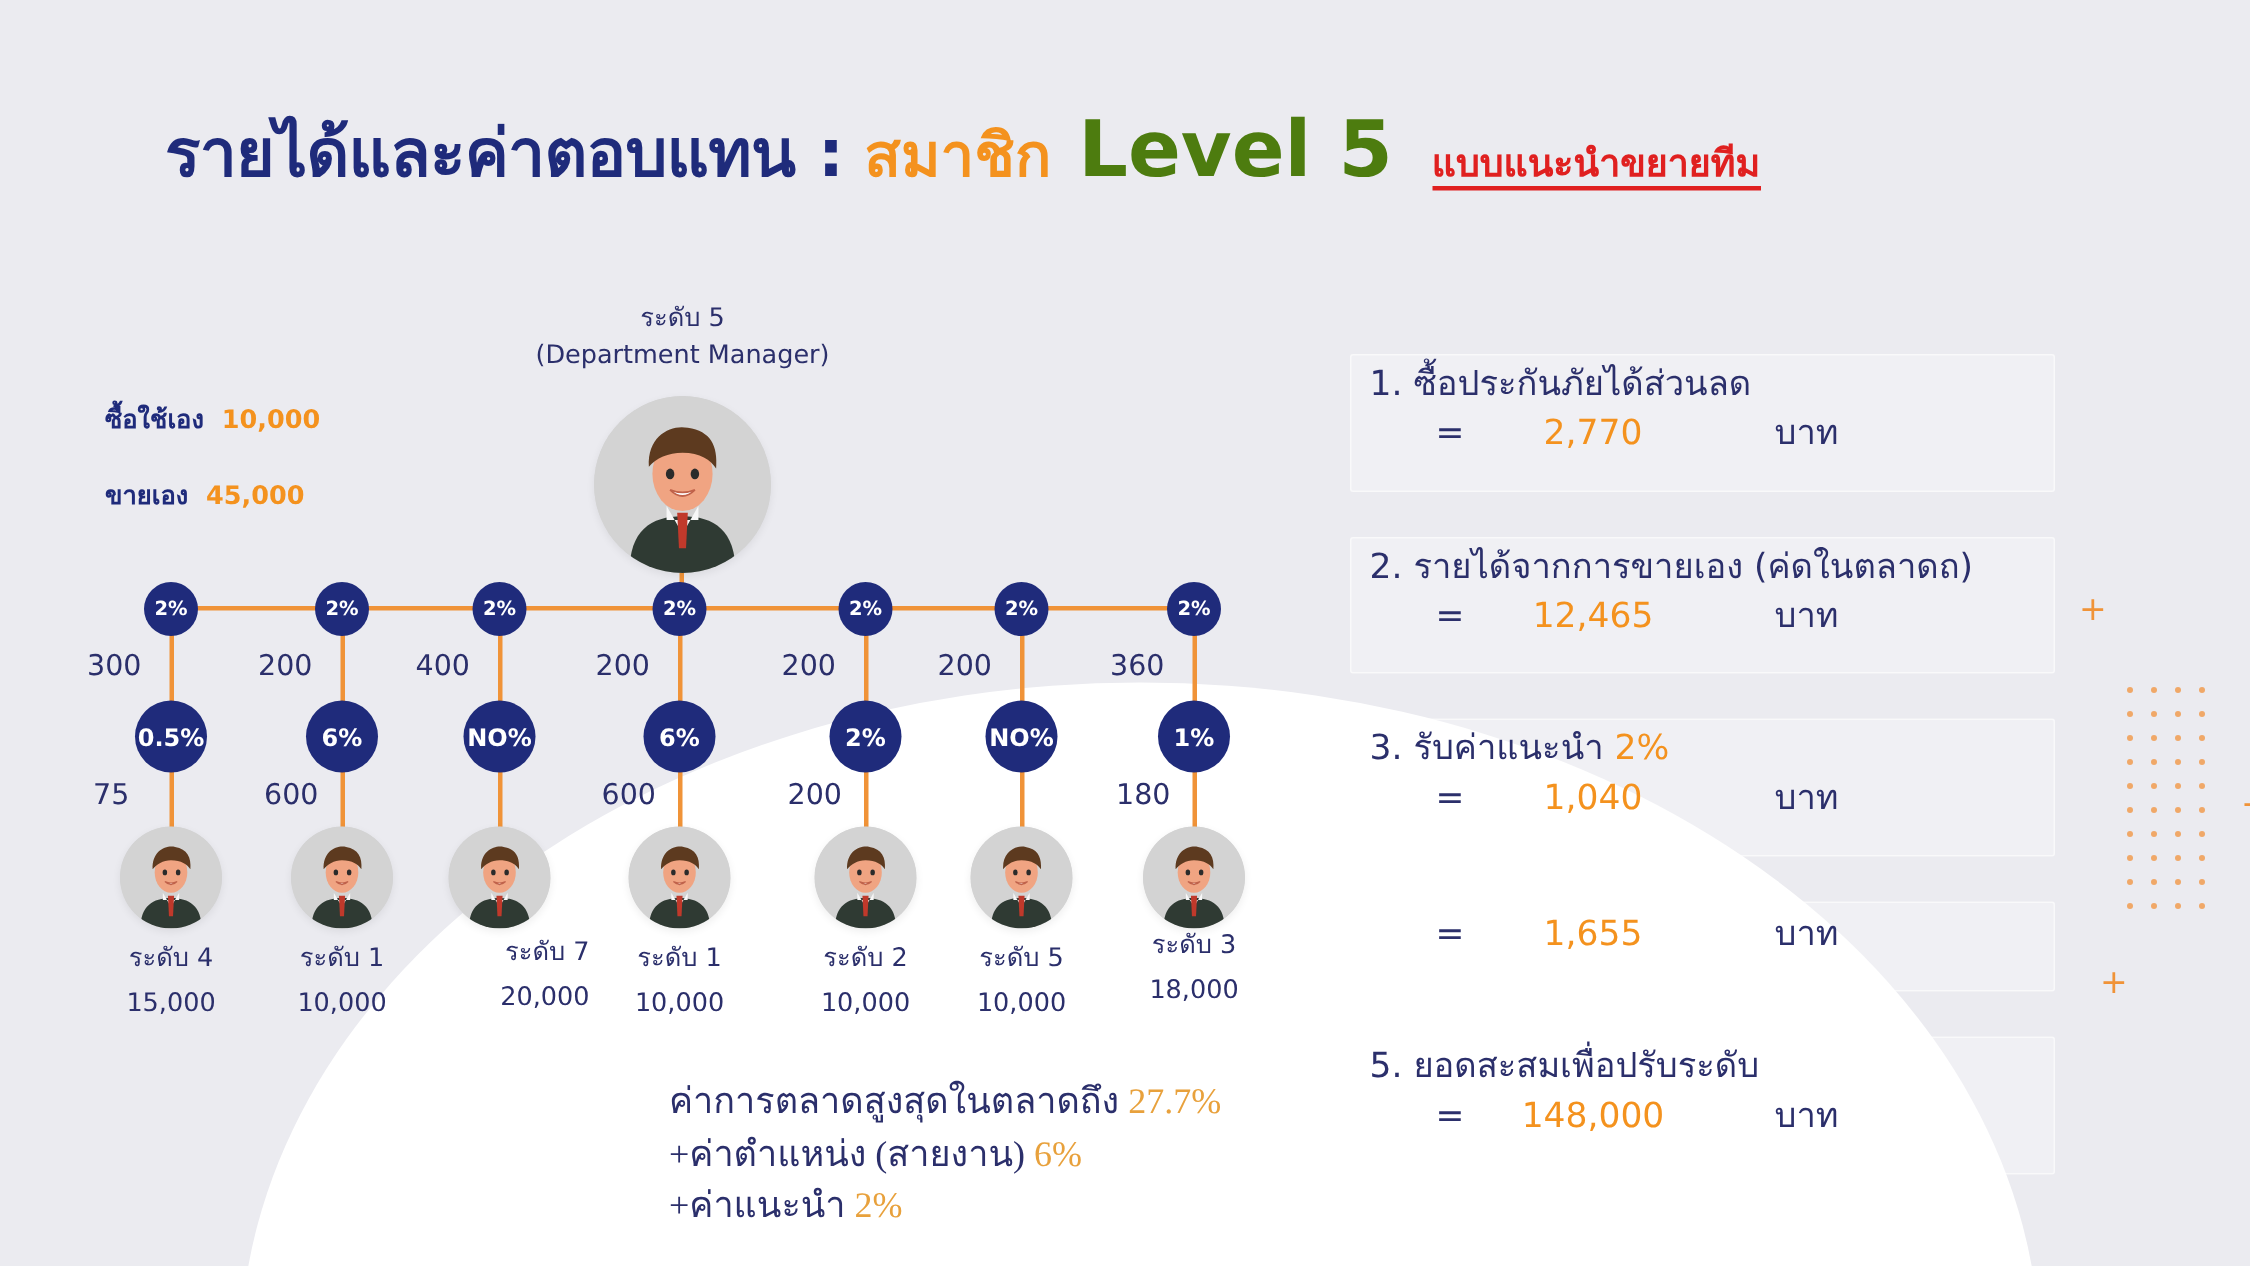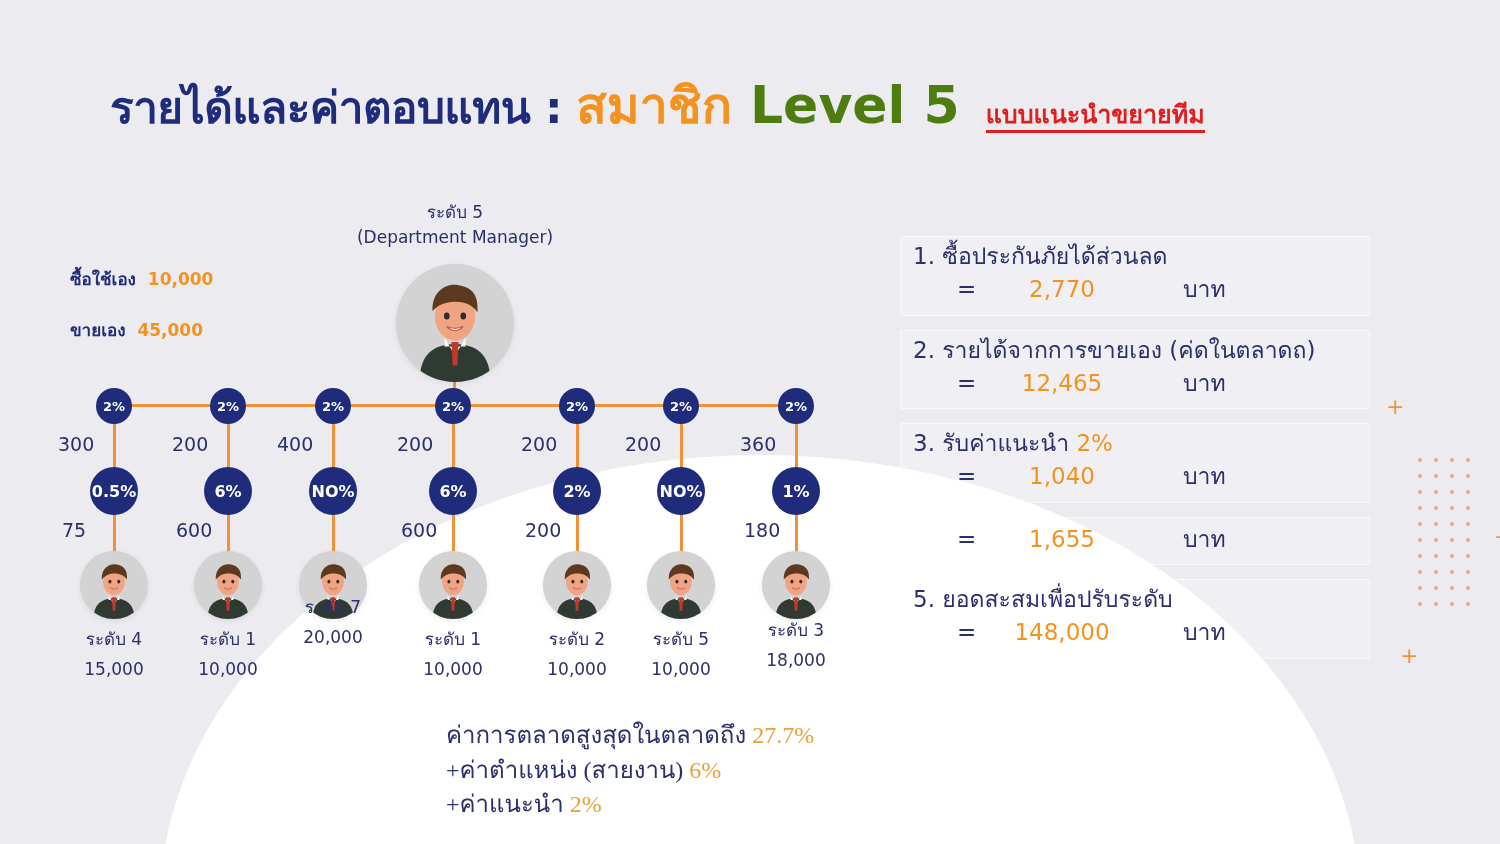--- a/index.html
+++ b/index.html
@@ -63,21 +63,21 @@
     align-items: baseline;
     white-space: nowrap;
   }
   .title-main {
     font-size: 44px;
     font-weight: bold;
     color: #1f2b7b;
     letter-spacing: -0.5px;
   }
   .title-accent {
-    font-size: 50px;
+    font-size: 40px;
     font-weight: bold;
     color: #f4921e;
     margin-left: 14px;
   }
   .title-level {
     font-size: 52px;
     font-weight: bold;
     color: #4d7c0f;
     margin-left: 18px;
   }
@@ -210,22 +210,22 @@
     position: absolute;
     left: 900px;
     top: 236px;
     width: 470px;
     z-index: 10;
   }
   .calc-card {
     background: rgba(255,255,255,0.28);
     border: 1px solid rgba(255,255,255,0.55);
     border-radius: 2px;
-    padding: 4px 6px 8px 12px;
-    margin-bottom: 14px;
+    padding: 4px 6px 20px 12px;
+    margin-bottom: 30px;
     box-sizing: border-box;
   }
   .calc-head {
     font-size: 23px;
     color: #2b2f6b;
     white-space: nowrap;
     line-height: 1.35;
   }
   .calc-head .pct { color: #f4921e; }
   .calc-row {
@@ -397,21 +397,21 @@
           <circle cx="50" cy="50" r="50" fill="#d3d3d3"></circle>
           <path d="M20 100 C20 78 32 70 50 70 C68 70 80 78 80 100 Z" fill="#2f3a33"></path>
           <path d="M42 65 L50 79 L58 65 L58 72 L42 72 Z" fill="#f7f7f7"></path>
           <path d="M47 68 L53 68 L52 88 L48 88 Z" fill="#c0392b"></path>
           <ellipse cx="50" cy="45" rx="16" ry="20" fill="#f0a482"></ellipse>
           <path d="M32 42 C31 24 45 18 54 20 C66 22 70 30 69 42 C66 37 60 33 50 33 C42 33 36 37 32 42 Z" fill="#5d3a1f"></path>
           <ellipse cx="44" cy="45" rx="2.2" ry="2.8" fill="#2b2b2b"></ellipse>
           <ellipse cx="57" cy="45" rx="2.2" ry="2.8" fill="#2b2b2b"></ellipse>
           <path d="M44 54 Q50 60 56 54 Q50 57 44 54 Z" fill="#ffffff" stroke="#c0624a" stroke-width="1"></path>
         </svg></div>
-      <div class="leaf-cap" style="left:273px; top:593px; width:120px;">
+      <div class="leaf-cap" style="left:273px; top:621px; width:120px;text-align:right;">
         <div>ระดับ 7</div>
         <div>20,000</div>
       </div>
       <div class="badge small" style="left:435px; top:388px;">2%</div>
       <div class="vline" style="left:452px; top:422px; height:47px;"></div>
       <div class="amt-label" style="left:397px; top:433px;">200</div>
       <div class="badge big" style="left:429px; top:467px;">6%</div>
       <div class="vline" style="left:452px; top:513px; height:40px;"></div>
       <div class="amt-label" style="left:401px; top:519px;">600</div>
       <div class="avatar leaf-avatar" style="left:419px; top:551px;"><svg viewBox="0 0 100 100" width="100%" height="100%">

